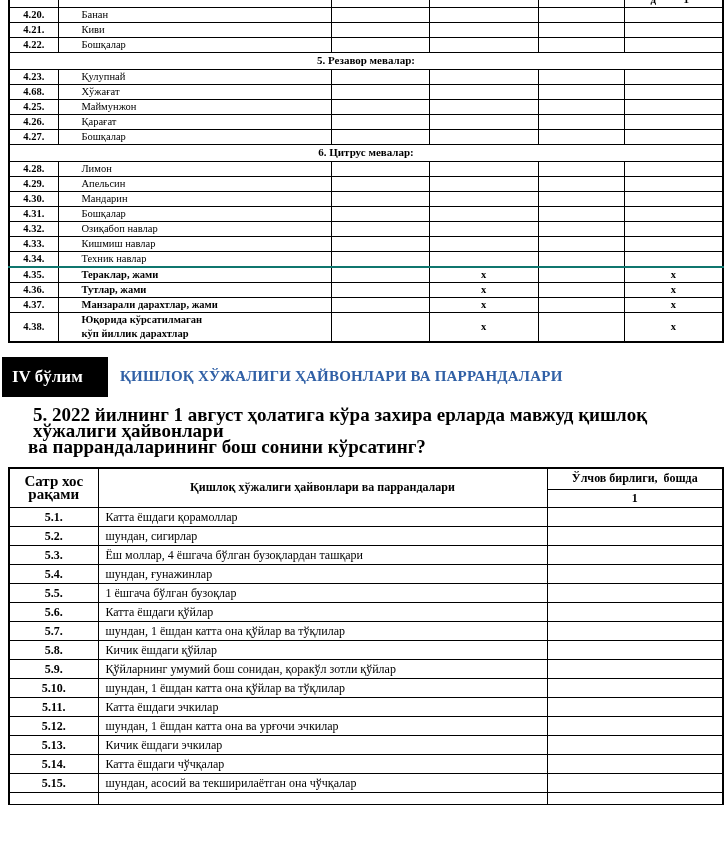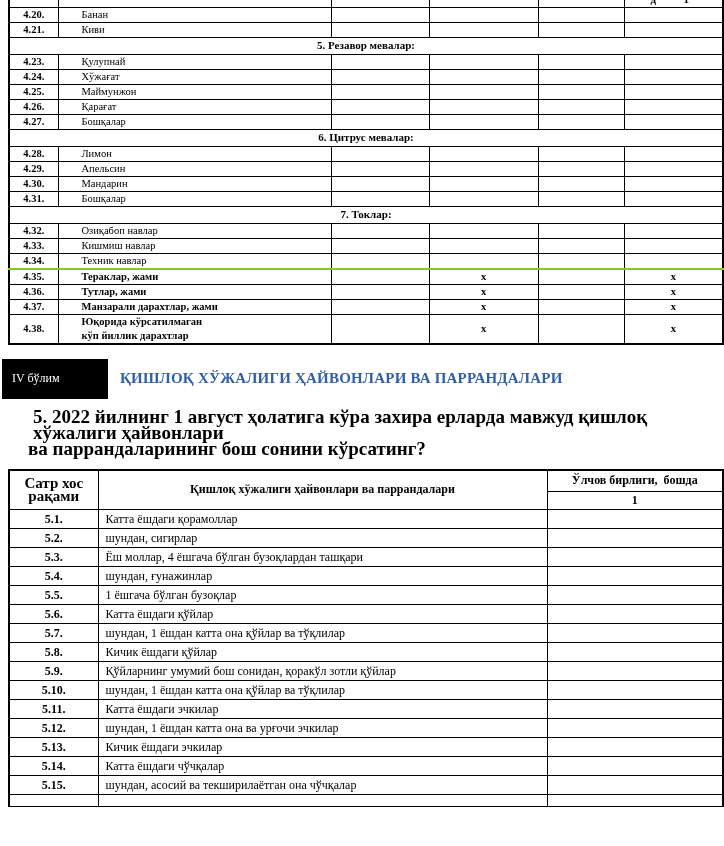--- a/index.html
+++ b/index.html
@@ -15,28 +15,28 @@
   td, th { border: 1px solid #000; padding: 0; vertical-align: middle; overflow: hidden; }
 
   
   .t1 { font-size: 10.5px; border: 2px solid #000; border-top: none; }
   .t1 td { height: 15px; line-height: 13px; }
   .t1 .row-number { text-align: center; font-weight: bold; }
   .t1 .row-label { padding-left: 23px; white-space: pre-line; line-height: 14px; }
   .t1 .value-cell { text-align: center; font-weight: bold; }
   .t1 .section-row td { text-align: center; font-weight: bold; font-size: 11px; height: 17px; }
   .t1 .bold-row .row-label { font-weight: bold; }
-  .t1 .thick-top td { border-top: 2px solid #84cc16; }
+  .t1 .thick-top td { border-top: 2px solid #0f766e; }
   .t1 .clip-row td { height: 7px; border-top: none; }
   .clip-frag { display: block; white-space: pre; font-weight: bold; font-size: 11px;
                margin-top: -8px; padding-left: 26px; }
 
   
   .sect { display: flex; align-items: center; margin: 14px 0 0 2px; }
-  .badge { background: #000; color: #fff; font-weight: normal; font-size: 12px;
+  .badge { background: #000; color: #fff; font-weight: bold; font-size: 17px;
            width: 106px; height: 40px; display: flex; align-items: center; padding-left: 10px; }
   .sect-title { color: #3060a6; font-weight: bold; font-size: 15px; margin-left: 12px;
                 letter-spacing: 0.2px; }
 
   
   .question { margin: 10px 8px 0 8px; font-weight: bold; font-size: 19px; line-height: 16px; }
   .q1 { padding-left: 25px; }
   .q2 { padding-left: 20px; }
 
   
@@ -85,33 +85,41 @@
           <td class="value-cell"></td>
         </tr>
         <tr>
           <td class="row-number">4.21.</td>
           <td class="row-label">Киви</td>
           <td class="value-cell"></td>
           <td class="value-cell"></td>
           <td class="value-cell"></td>
           <td class="value-cell"></td>
         </tr>
+        <tr>
+          <td class="row-number">4.22.</td>
+          <td class="row-label">Бошқалар</td>
+          <td class="value-cell"></td>
+          <td class="value-cell"></td>
+          <td class="value-cell"></td>
+          <td class="value-cell"></td>
+        </tr>
         <tr class="section-row">
           <td colspan="6">5. Резавор мевалар:</td>
         </tr>
         <tr>
           <td class="row-number">4.23.</td>
           <td class="row-label">Қулупнай</td>
           <td class="value-cell"></td>
           <td class="value-cell"></td>
           <td class="value-cell"></td>
           <td class="value-cell"></td>
         </tr>
         <tr>
-          <td class="row-number">4.24.</td>
+          <td class="row-number">4.68.</td>
           <td class="row-label">Хўжағат</td>
           <td class="value-cell"></td>
           <td class="value-cell"></td>
           <td class="value-cell"></td>
           <td class="value-cell"></td>
         </tr>
         <tr>
           <td class="row-number">4.25.</td>
           <td class="row-label">Маймунжон</td>
           <td class="value-cell"></td>
@@ -162,23 +170,20 @@
           <td class="value-cell"></td>
           <td class="value-cell"></td>
         </tr>
         <tr>
           <td class="row-number">4.31.</td>
           <td class="row-label">Бошқалар</td>
           <td class="value-cell"></td>
           <td class="value-cell"></td>
           <td class="value-cell"></td>
           <td class="value-cell"></td>
-        </tr>
-        <tr class="section-row">
-          <td colspan="6">7. Токлар:</td>
         </tr>
         <tr>
           <td class="row-number">4.32.</td>
           <td class="row-label">Озиқабоп навлар</td>
           <td class="value-cell"></td>
           <td class="value-cell"></td>
           <td class="value-cell"></td>
           <td class="value-cell"></td>
         </tr>
         <tr>

